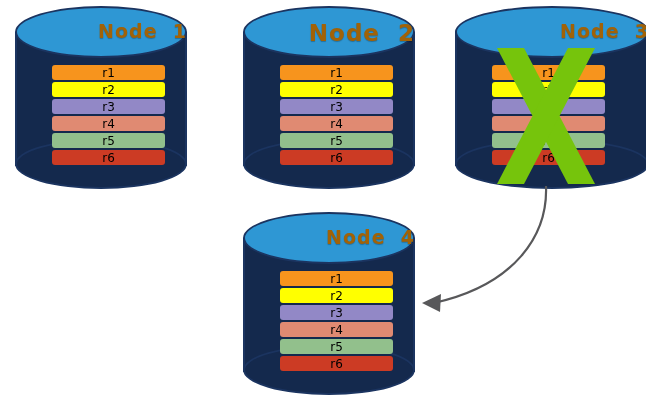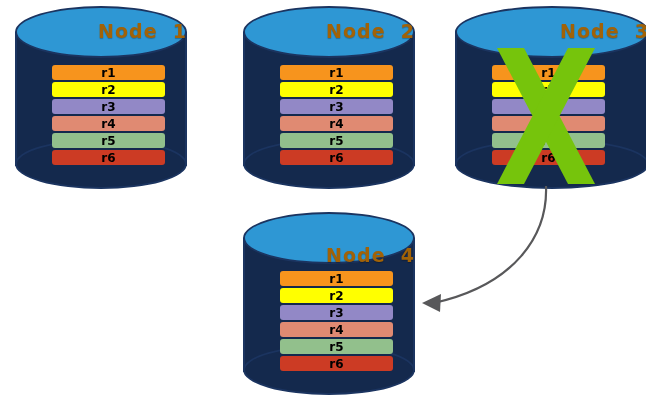--- a/index.html
+++ b/index.html
@@ -70,21 +70,21 @@
   .rows {
     position: absolute;
     z-index: 5;
     display: flex;
     flex-direction: column;
   }
   .row-bar {
     position: relative;
     border-radius: 3px;
     color: #000000;
-    font-weight: bold;
+    font-weight: normal;
     text-align: center;
     box-sizing: border-box;
     display: flex;
     align-items: center;
     justify-content: center;
     line-height: 1;
   }
 
   
   .x-mark {
@@ -129,21 +129,21 @@
       <div class="row-bar" style="height:15px; font-size:12px; background:#cc3b24;">
           <span>r6</span>
         </div>
     </div>
   </div>
 
   <div class="node" style="left:243px; top:6px; width:172px; height:182px;">
     <div class="cyl-body" style="top:26px; height:134px;"></div>
     <div class="cyl-bottom" style="top:133px; height:50px;"></div>
     <div class="cyl-top" style="top:0px; height:52px;"></div>
-    <div class="node-label" style="top:14px; font-size:19px;">Node  2</div>
+    <div class="node-label" style="top:14px; font-size:23px;">Node  2</div>
     <div class="rows" style="left:37px; top:59px; width:113px; gap:2px;">
       <div class="row-bar" style="height:15px; font-size:12px; background:#f7941d;">
           <span>r1</span>
         </div>
       <div class="row-bar" style="height:15px; font-size:12px; background:#ffff00;">
           <span>r2</span>
         </div>
       <div class="row-bar" style="height:15px; font-size:12px; background:#9288c6;">
           <span>r3</span>
         </div>
@@ -188,21 +188,21 @@
 
   <svg class="x-mark" style="left:490px; top:46px;" width="112" height="144" viewBox="0 0 112 144">
     <polygon points="7,2 34,2 105,138 78,138" fill="#76c40c"></polygon>
     <polygon points="105,2 78,2 7,138 34,138" fill="#76c40c"></polygon>
   </svg>
 
   <div class="node" style="left:243px; top:212px; width:172px; height:182px;">
     <div class="cyl-body" style="top:26px; height:134px;"></div>
     <div class="cyl-bottom" style="top:133px; height:50px;"></div>
     <div class="cyl-top" style="top:0px; height:52px;"></div>
-    <div class="node-label" style="top:32px; font-size:19px;">Node  4</div>
+    <div class="node-label" style="top:14px; font-size:19px;">Node  4</div>
     <div class="rows" style="left:37px; top:59px; width:113px; gap:2px;">
       <div class="row-bar" style="height:15px; font-size:12px; background:#f7941d;">
           <span>r1</span>
         </div>
       <div class="row-bar" style="height:15px; font-size:12px; background:#ffff00;">
           <span>r2</span>
         </div>
       <div class="row-bar" style="height:15px; font-size:12px; background:#9288c6;">
           <span>r3</span>
         </div>

